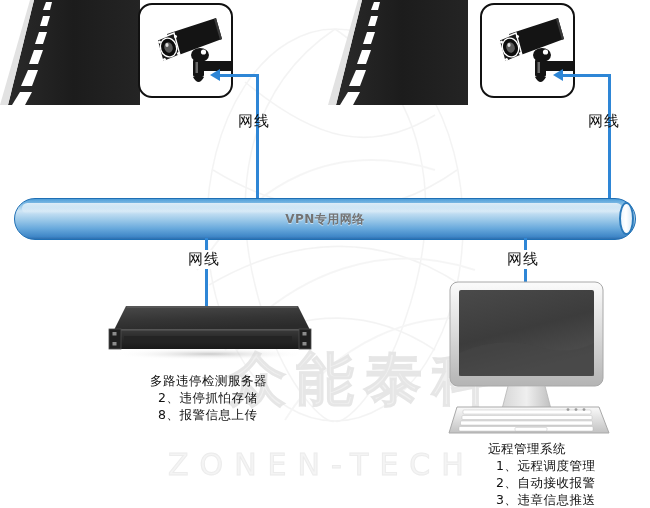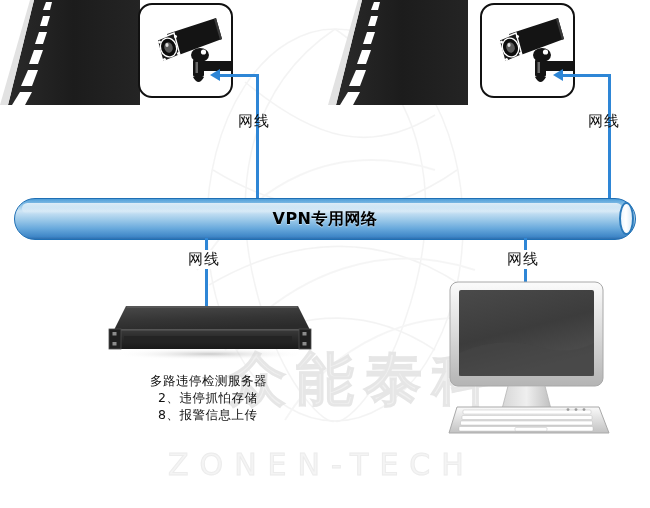--- a/index.html
+++ b/index.html
@@ -98,21 +98,21 @@
   .pipe-cap{
     position:absolute;right:2px;top:4px;
     width:15px;height:33px;border-radius:50%;
     background:linear-gradient(to right,#eef6fc,#ffffff 45%,#dcebf7);
     border:2px solid #2a79ba;
     box-sizing:border-box;
   }
   .pipe-label{
     position:absolute;left:0;top:0;width:622px;height:42px;
     display:flex;align-items:center;justify-content:center;
-    font-size:16px;font-weight:700;color:#000000;
+    font-size:12px;font-weight:700;color:#737373;
     letter-spacing:.5px;
     text-shadow:0 1px 0 rgba(255,255,255,.5);
   }
 
   
   .server{position:absolute;left:104px;top:300px;width:212px;height:60px;}
 
   
   .pc{position:absolute;left:447px;top:278px;width:196px;height:165px;}
 
@@ -339,14 +339,20 @@
     </g>
     <rect x="68" y="149.5" width="32" height="3.5" rx="1" fill="#fff" stroke="#b0b0b0" stroke-width=".4"></rect>
   </svg>
 
   <div class="caption cap-server">
     <span class="title">多路违停检测服务器</span>
     <span class="li">2、违停抓怕存储</span>
     <span class="li">8、报警信息上传</span>
   </div>
 
+  <div class="caption cap-pc">
+    <span class="title">远程管理系统</span>
+    <span class="li">1、远程调度管理</span>
+    <span class="li">2、自动接收报警</span>
+    <span class="li">3、违章信息推送</span>
+  </div>
 
 </div>
 
 </body></html>

